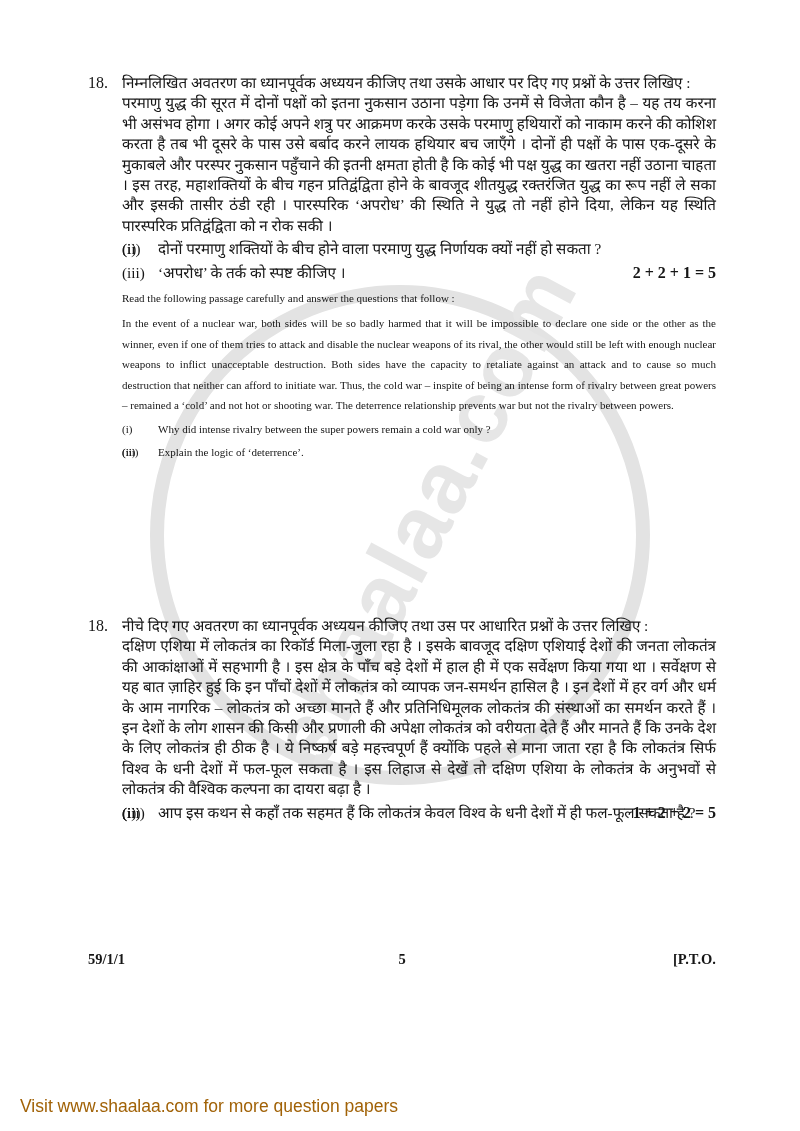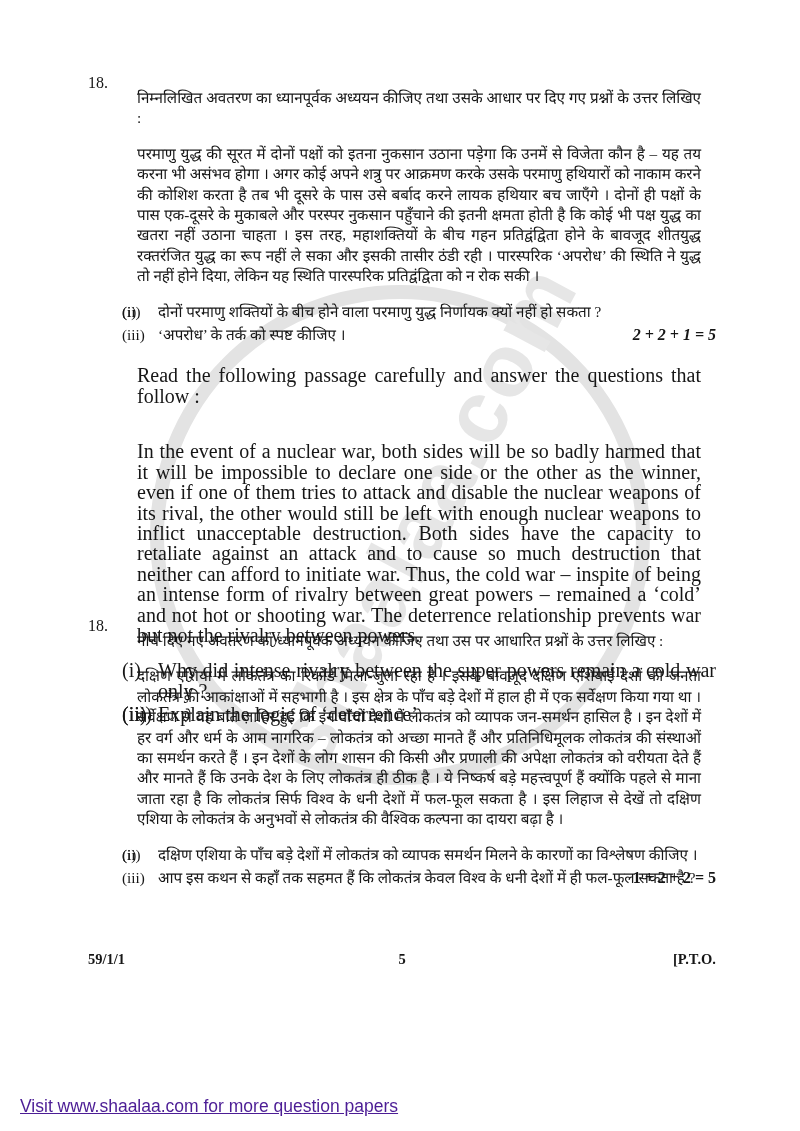--- a/index.html
+++ b/index.html
@@ -15,31 +15,31 @@
   .watermark-text {
     position: absolute; left: 170px; top: 500px; width: 470px;
     transform: rotate(-62deg); transform-origin: center;
     font-family: "Liberation Sans", sans-serif; font-size: 88px; font-weight: bold;
     color: #e6e6e6; letter-spacing: 2px; text-align: center; z-index: 0; pointer-events: none;
   }
   .page { position: absolute; left: 0; top: 0; width: 800px; z-index: 1; }
   .q { position: absolute; left: 88px; width: 628px; font-size: 15.2px; line-height: 20.4px; }
   .qnum { position: absolute; left: 0; top: 0; font-size: 16px; }
   .qbody { margin-left: 34px; text-align: justify; }
-  .para { margin: 15px; text-align: justify; }
-  .en { font-size: 20px; line-height: 20.4px; }
+  .para { margin: 0; text-align: justify; }
+  .en { font-size: 11px; line-height: 20.4px; }
   .sub { position: relative; padding-left: 36px; margin: 3px 0 0 0; }
   .sub .roman { position: absolute; left: 0; top: 0; }
   .marks { position: absolute; right: 0; font-weight: bold; font-size: 16px; }
   .gap { height: 5px; }
   .footer { position: absolute; top: 951px; left: 88px; width: 628px; font-weight: bold; font-size: 14.5px; }
   .footer .code { position: absolute; left: 0; }
   .footer .pnum { position: absolute; left: 0; right: 0; text-align: center; }
   .footer .pto { position: absolute; right: 0; }
-  .visit { position: absolute; left: 20px; top: 1096px; font-family: "Liberation Sans", "DejaVu Sans", sans-serif; font-size: 17.5px; color: #4c1d95; text-decoration: underline; }
+  .visit { position: absolute; left: 20px; top: 1096px; font-family: "Liberation Sans", "DejaVu Sans", sans-serif; font-size: 17.5px; color: #a16207; }
 </style>
 </head>
 <body>
 
 <div class="watermark"></div>
 <div class="watermark-text">shaalaa.com</div>
 
 <div class="page">
 
   <section class="q" style="top:73px;">
@@ -50,21 +50,21 @@
       <div class="sub">
         <span class="roman">(i)</span>
       </div>
       <div class="sub">
         <span class="roman">(ii)</span>
         <span>दोनों परमाणु शक्तियों के बीच होने वाला परमाणु युद्ध निर्णायक क्यों नहीं हो सकता ?</span>
       </div>
       <div class="sub">
         <span class="roman">(iii)</span>
         <span>‘अपरोध’ के तर्क को स्पष्ट कीजिए ।</span>
-        <span class="marks" style="top:0;font-style:italic;">2 + 2 + 1 = 5</span>
+        <span class="marks" style="top:0;">2 + 2 + 1 = 5</span>
       </div>
       <div class="gap"></div>
       <p class="para en">Read the following passage carefully and answer the questions that follow :</p>
       <div class="gap"></div>
       <p class="para en">In the event of a nuclear war, both sides will be so badly harmed that it will be impossible to declare one side or the other as the winner, even if one of them tries to attack and disable the nuclear weapons of its rival, the other would still be left with enough nuclear weapons to inflict unacceptable destruction. Both sides have the capacity to retaliate against an attack and to cause so much destruction that neither can afford to initiate war. Thus, the cold war – inspite of being an intense form of rivalry between great powers – remained a ‘cold’ and not hot or shooting war. The deterrence relationship prevents war but not the rivalry between powers.</p>
       <div class="sub en">
         <span class="roman">(i)</span>
         <span>Why did intense rivalry between the super powers remain a cold war only ?</span>
       </div>
       <div class="sub en">
@@ -80,21 +80,20 @@
   <section class="q" style="top:616px;">
     <span class="qnum">18.</span>
     <div class="qbody">
       <p class="para">नीचे दिए गए अवतरण का ध्यानपूर्वक अध्ययन कीजिए तथा उस पर आधारित प्रश्नों के उत्तर लिखिए :</p>
       <p class="para">दक्षिण एशिया में लोकतंत्र का रिकॉर्ड मिला-जुला रहा है । इसके बावजूद दक्षिण एशियाई देशों की जनता लोकतंत्र की आकांक्षाओं में सहभागी है । इस क्षेत्र के पाँच बड़े देशों में हाल ही में एक सर्वेक्षण किया गया था । सर्वेक्षण से यह बात ज़ाहिर हुई कि इन पाँचों देशों में लोकतंत्र को व्यापक जन-समर्थन हासिल है । इन देशों में हर वर्ग और धर्म के आम नागरिक – लोकतंत्र को अच्छा मानते हैं और प्रतिनिधिमूलक लोकतंत्र की संस्थाओं का समर्थन करते हैं । इन देशों के लोग शासन की किसी और प्रणाली की अपेक्षा लोकतंत्र को वरीयता देते हैं और मानते हैं कि उनके देश के लिए लोकतंत्र ही ठीक है । ये निष्कर्ष बड़े महत्त्वपूर्ण हैं क्योंकि पहले से माना जाता रहा है कि लोकतंत्र सिर्फ विश्व के धनी देशों में फल-फूल सकता है । इस लिहाज से देखें तो दक्षिण एशिया के लोकतंत्र के अनुभवों से लोकतंत्र की वैश्विक कल्पना का दायरा बढ़ा है ।</p>
       <div class="sub">
         <span class="roman">(i)</span>
       </div>
       <div class="sub">
         <span class="roman">(ii)</span>
-        <span>दक्षिण एशिया के पाँच बड़े देशों में लोकतंत्र को व्यापक समर्थन मिलने के कारणों का विश्लेषण कीजिए ।</span>
       </div>
       <div class="sub" style="padding-right:0;">
         <span class="roman">(iii)</span>
         <span>आप इस कथन से कहाँ तक सहमत हैं कि लोकतंत्र केवल विश्व के धनी देशों में ही फल-फूल सकता है ?</span>
         <span class="marks" style="bottom:0;font-family:Liberation Serif, serif;">1 + 2 + 2 = 5</span>
       </div>
     </div>
   </section>
 
   <div class="footer">

